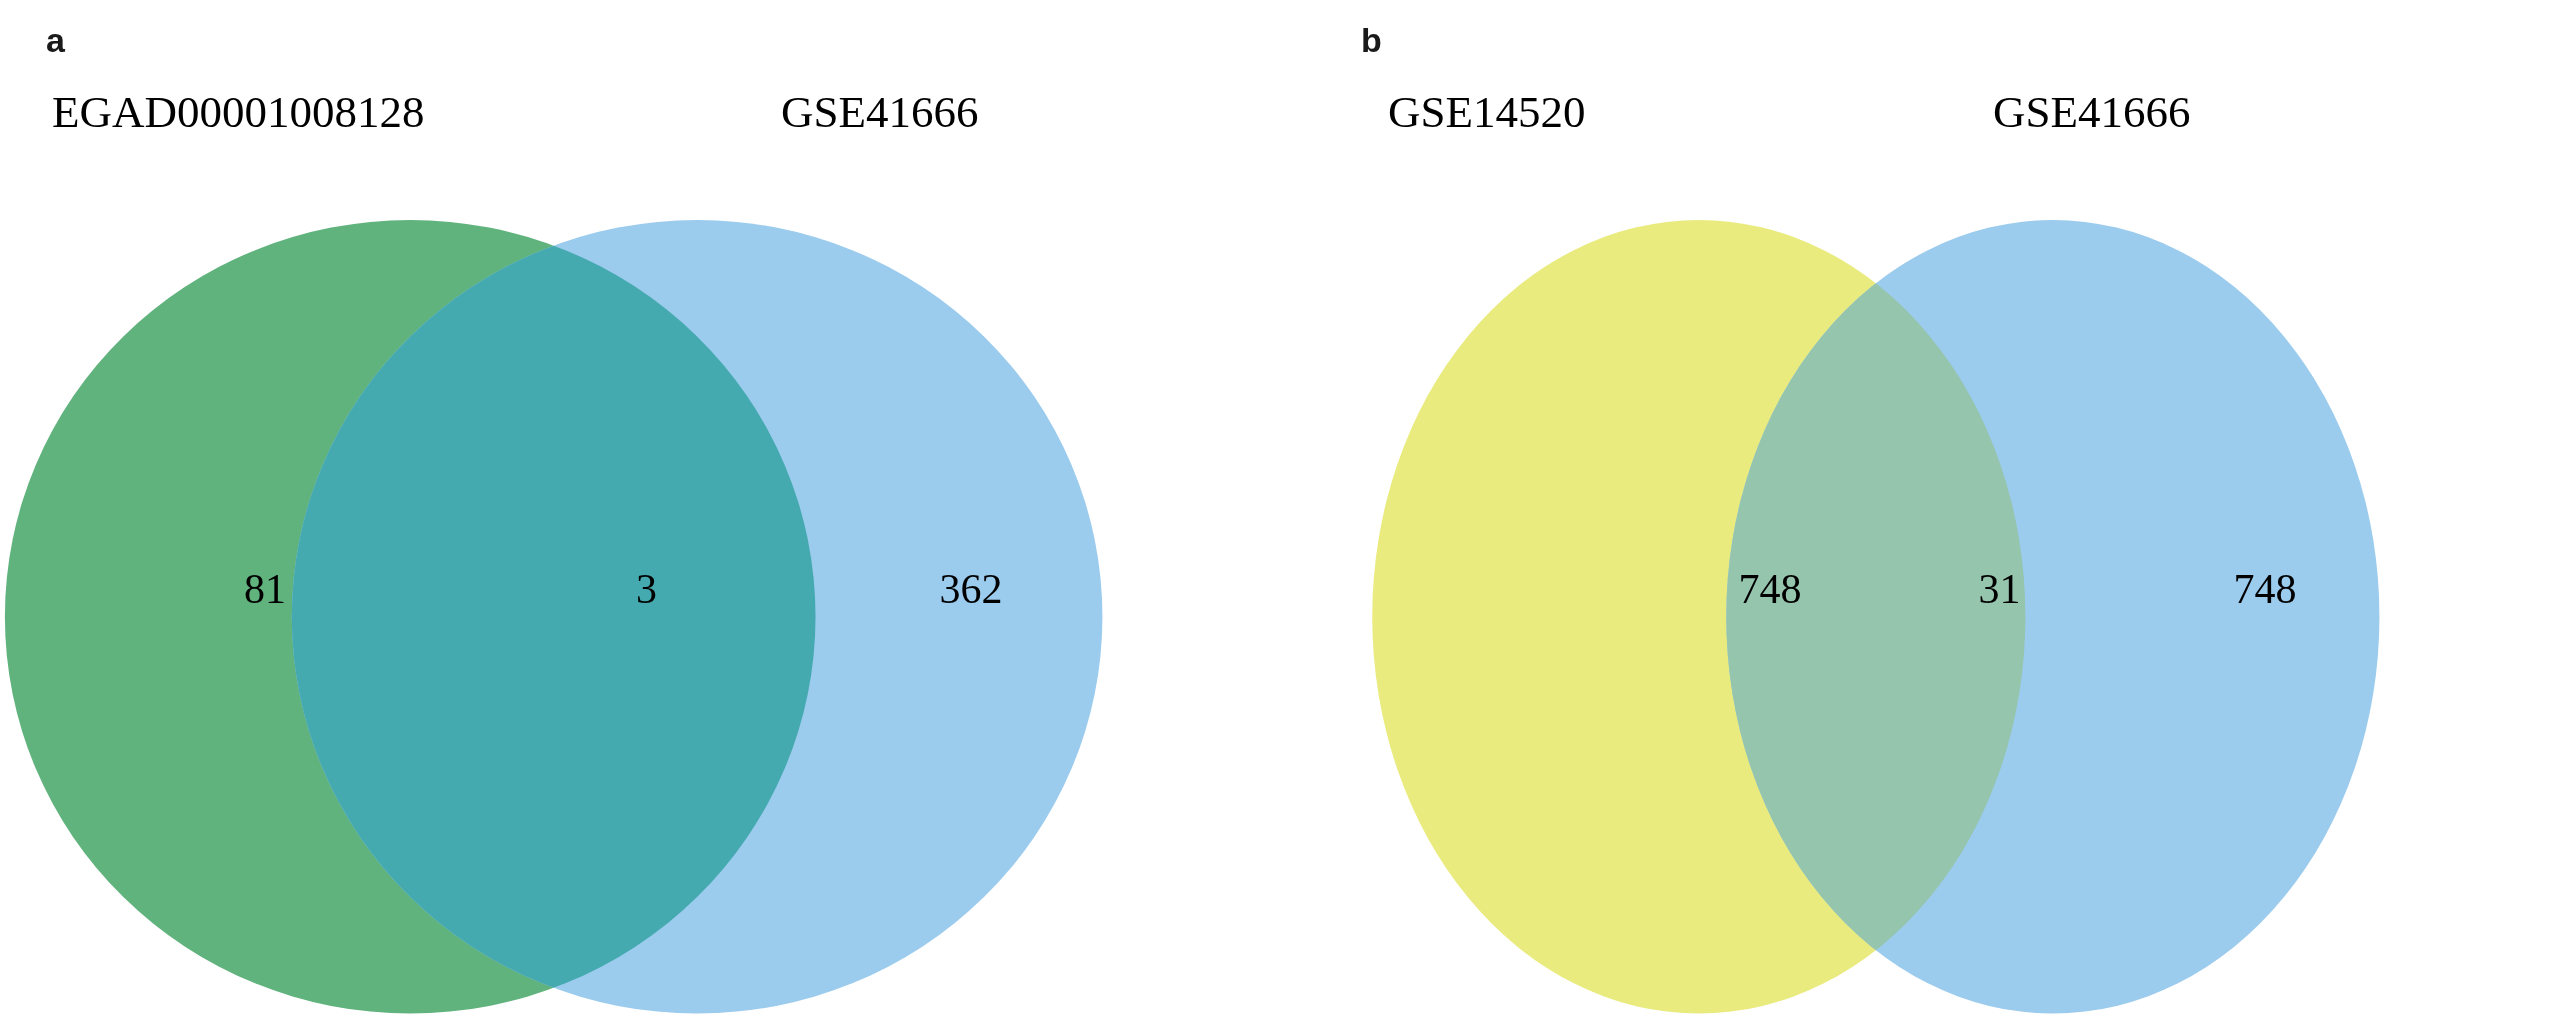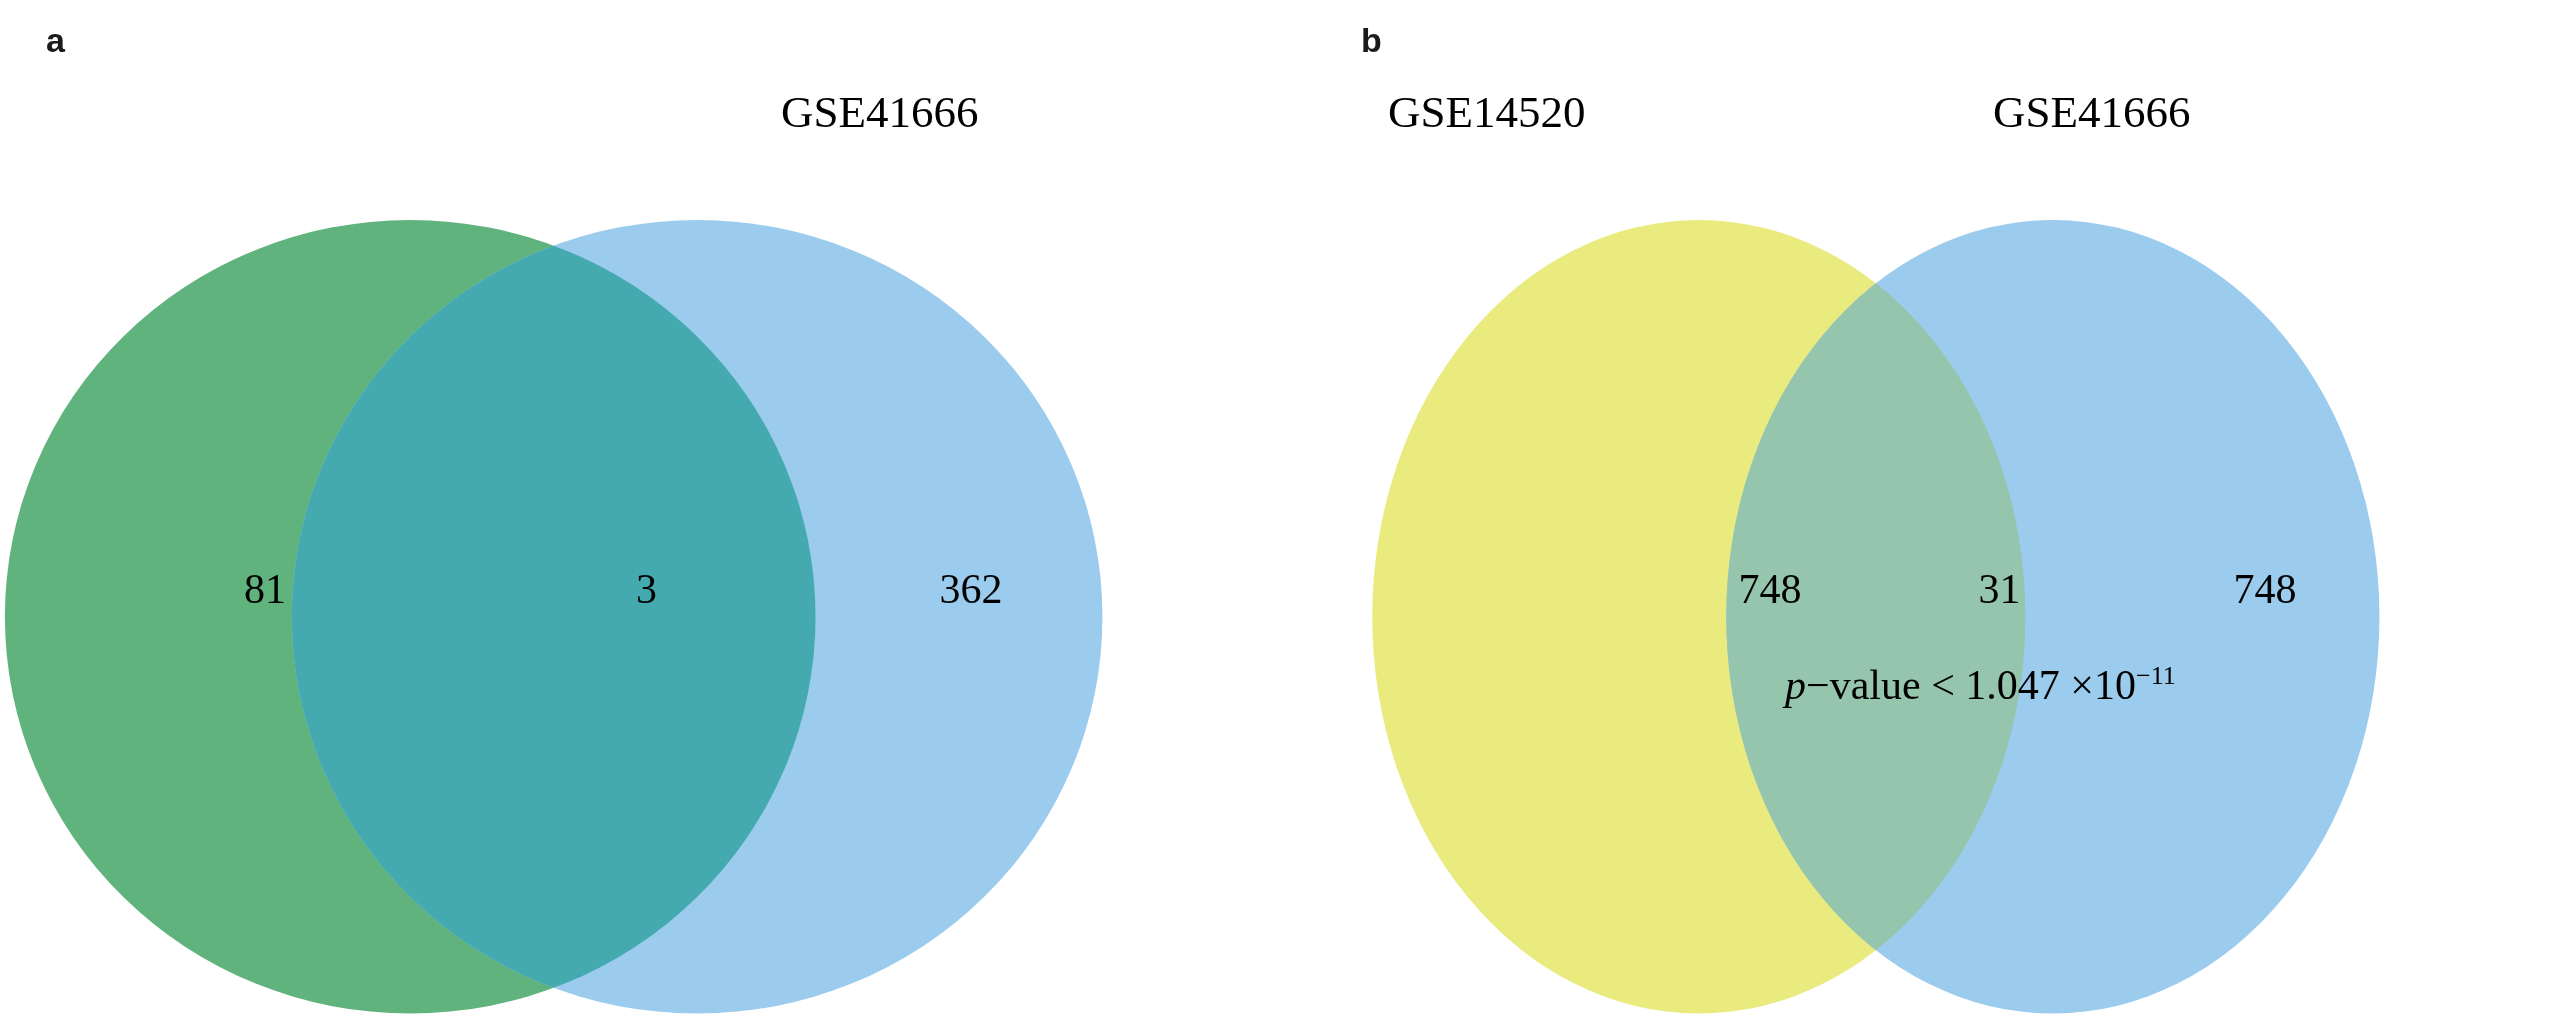--- a/index.html
+++ b/index.html
@@ -100,20 +100,21 @@
 </style>
 </head>
 <body>
 
 <div id="figure">
 
   <div class="panel" id="panel-a">
 
     <div class="panel-letter">a</div>
 
+    <div class="set-label" id="label-a-left">EGAD00001008128</div>
     <div class="set-label" id="label-a-right">GSE41666</div>
 
     <svg class="venn-svg" viewBox="0 0 2110 1685" xmlns="http://www.w3.org/2000/svg">
       <defs>
         <clipPath id="clip-a-left">
           <ellipse cx="672" cy="1010" rx="664" ry="650"></ellipse>
         </clipPath>
       </defs>
       <ellipse cx="672" cy="1010" rx="664" ry="650" fill="#61b37e"></ellipse>
       <ellipse cx="1142" cy="1010" rx="664" ry="650" fill="#9bcbed"></ellipse>
@@ -146,18 +147,17 @@
       <ellipse cx="1253" cy="1010" rx="535" ry="650" fill="#9bcbed"></ellipse>
       <g clip-path="url(#clip-b-left)">
         <ellipse cx="1253" cy="1010" rx="535" ry="650" fill="#96c5ad"></ellipse>
       </g>
     </svg>
 
     <div class="count" id="count-b-left">748</div>
     <div class="count" id="count-b-mid">31</div>
     <div class="count" id="count-b-right">748</div>
 
-    <div class="pvalue" id="pvalue-b"><span class="ital">p</span><span>−value &lt; 1.047 ×10</span><sup>−11</sup></div>
 
   </div>
 
 </div>
 
 
 </body></html>

